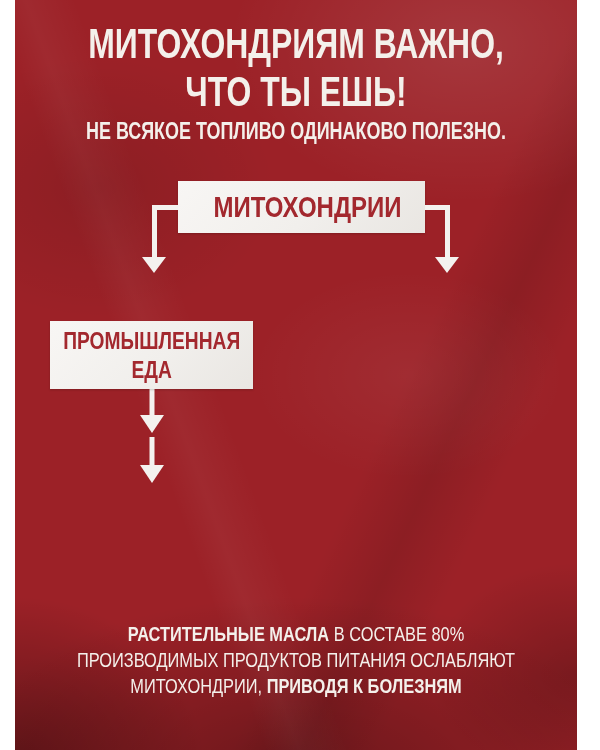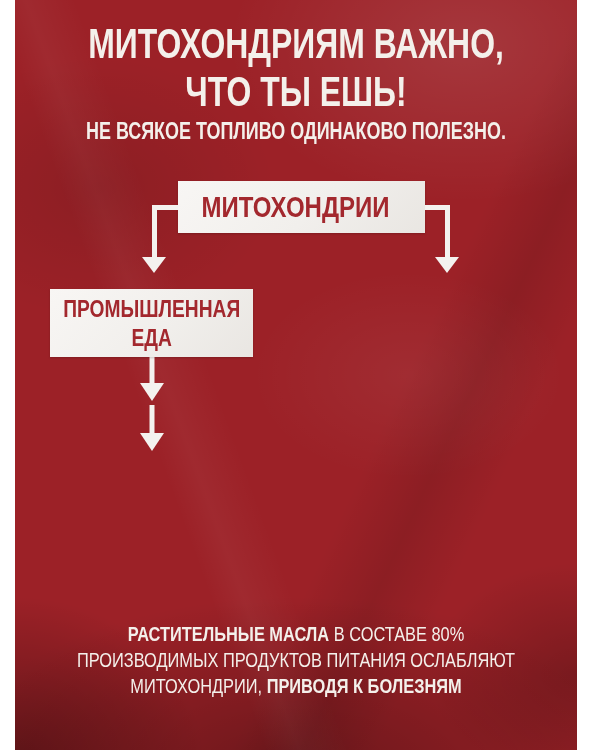--- a/index.html
+++ b/index.html
@@ -31,40 +31,40 @@
     transform:scaleX(0.76);transform-origin:50% 50%;white-space:pre-line;
   }
   .subtitle{
     position:absolute;top:118px;left:0;right:0;text-align:center;
     color:#f4f0eb;font-weight:700;font-size:23px;line-height:26px;
     transform:scaleX(0.78);transform-origin:50% 50%;
   }
   .box{
     position:absolute;
     background:linear-gradient(135deg,#f8f6f4 0%,#f1efec 55%,#e9e6e2 100%);
-    display:flex;align-items:center;justify-content:flex-start;text-align:center;
+    display:flex;align-items:center;justify-content:flex-end;text-align:center;
     color:#a3282e;
     box-shadow:0 1px 2px rgba(0,0,0,0.18);
   }
   .root-box{left:163px;top:181px;width:247px;height:52px;}
   .root-box .condensed{font-size:30px;font-weight:700;transform:scaleX(0.8);}
   .line{position:absolute;background:#f4f2ef;}
   .tri{
     position:absolute;width:0;height:0;
     border-left:12px solid transparent;border-right:12px solid transparent;
     border-top:16px solid #f4f2ef;
   }
   .column{position:absolute;top:289px;width:203px;}
   .col-left{left:35px;}
   .col-right{left:330px;}
   .node{
     position:relative;width:203px;
     background:linear-gradient(135deg,#f8f6f4 0%,#f1efec 55%,#e9e6e2 100%);
     display:flex;align-items:center;justify-content:center;text-align:center;
-    color:#a3282e;box-shadow:0 1px 2px rgba(0,0,0,0.18);
+    color:#a3282e;box-shadow:0 1px 2px rgba(0,0,0,0.18);margin-top:32px;
   }
   .node-cause{height:68px;}
   .node-cause .condensed{font-size:24px;font-weight:700;line-height:29px;transform:scaleX(0.8);}
   .node-effect1{height:66px;}
   .node-effect2{height:69px;}
   .node-effect1 .condensed,.node-effect2 .condensed{font-size:21px;font-weight:400;line-height:25px;transform:scaleX(0.82);}
   .arrow-slot{height:48px;display:flex;align-items:flex-start;justify-content:center;}
   .arrow-slot.gap2{height:50px;}
   .footer{
     position:absolute;top:621px;left:0;right:0;text-align:center;

